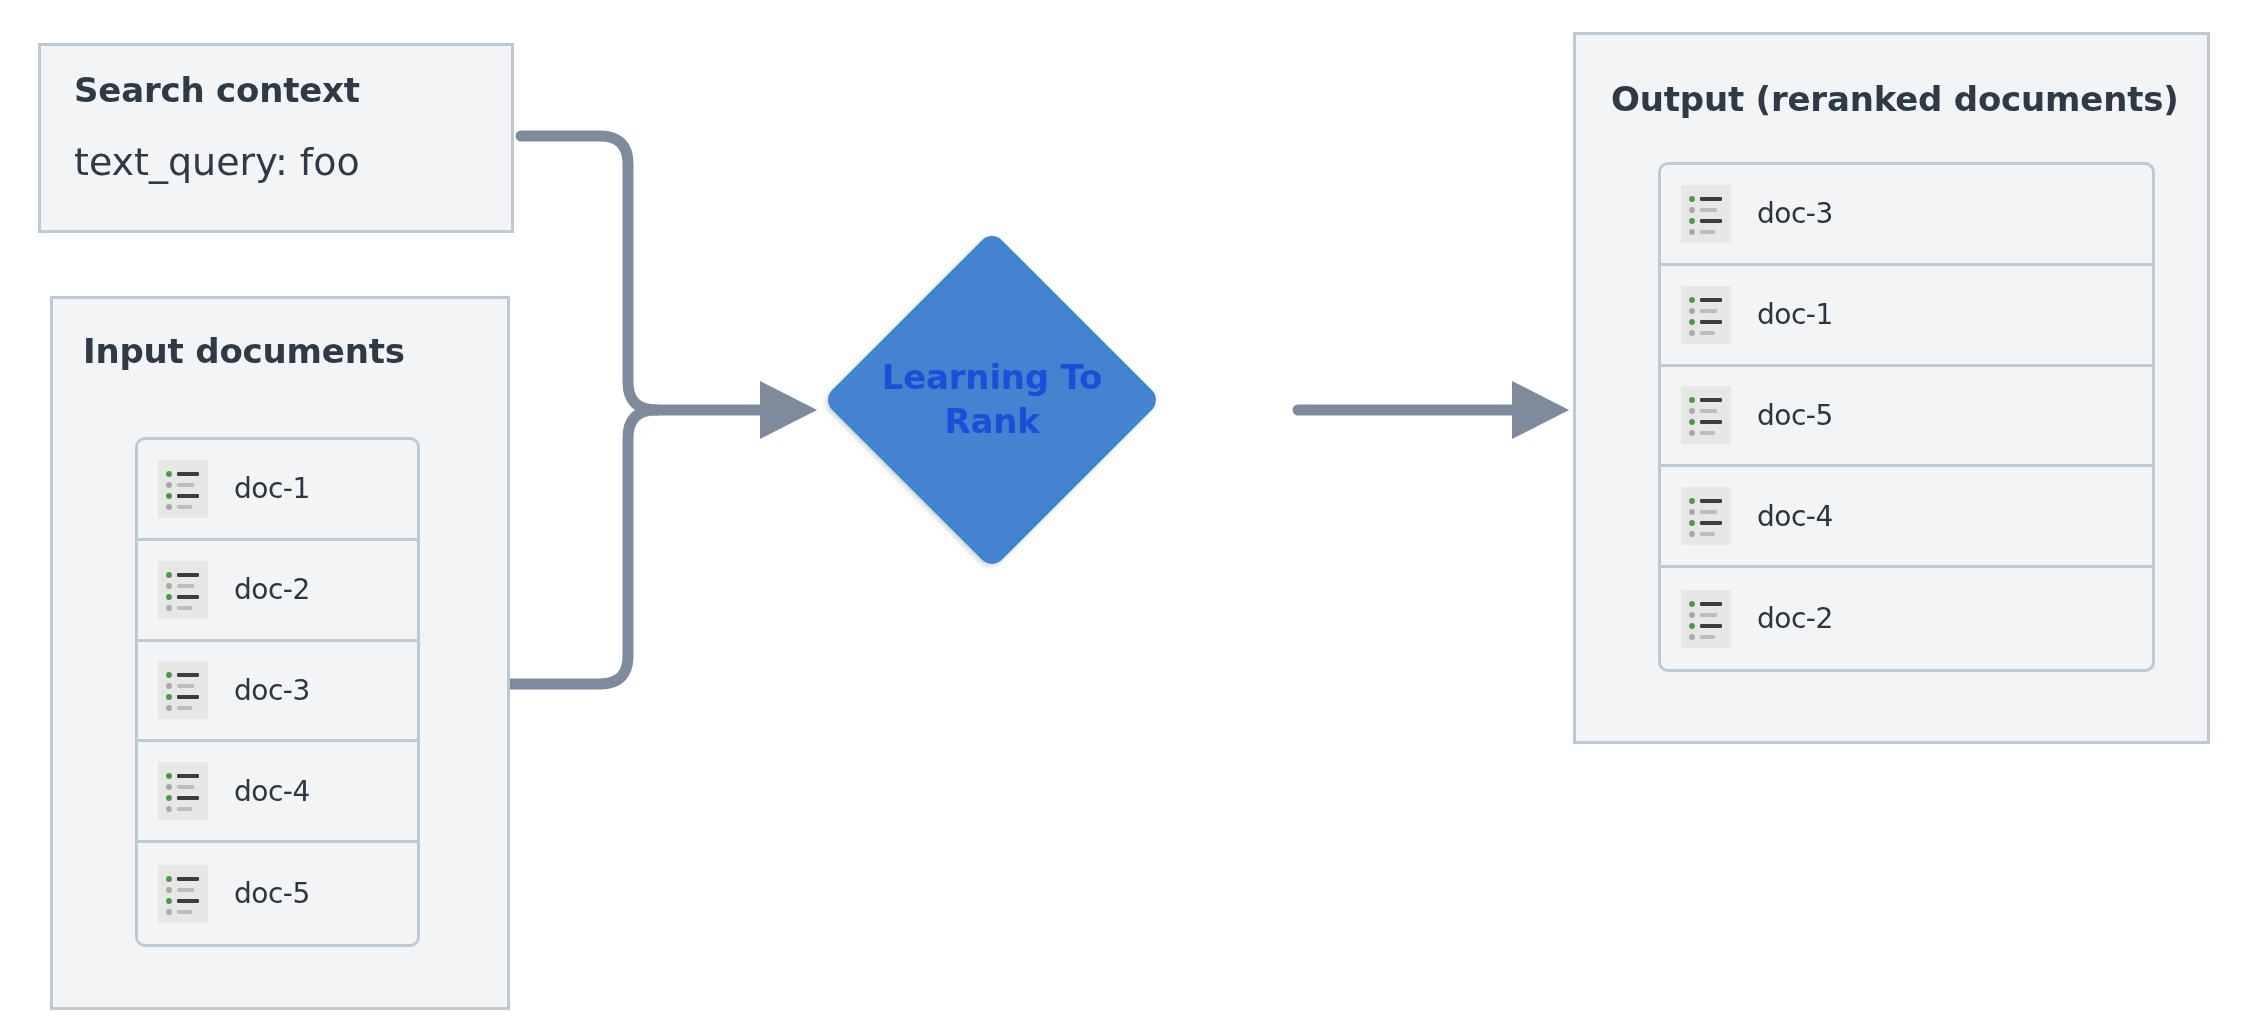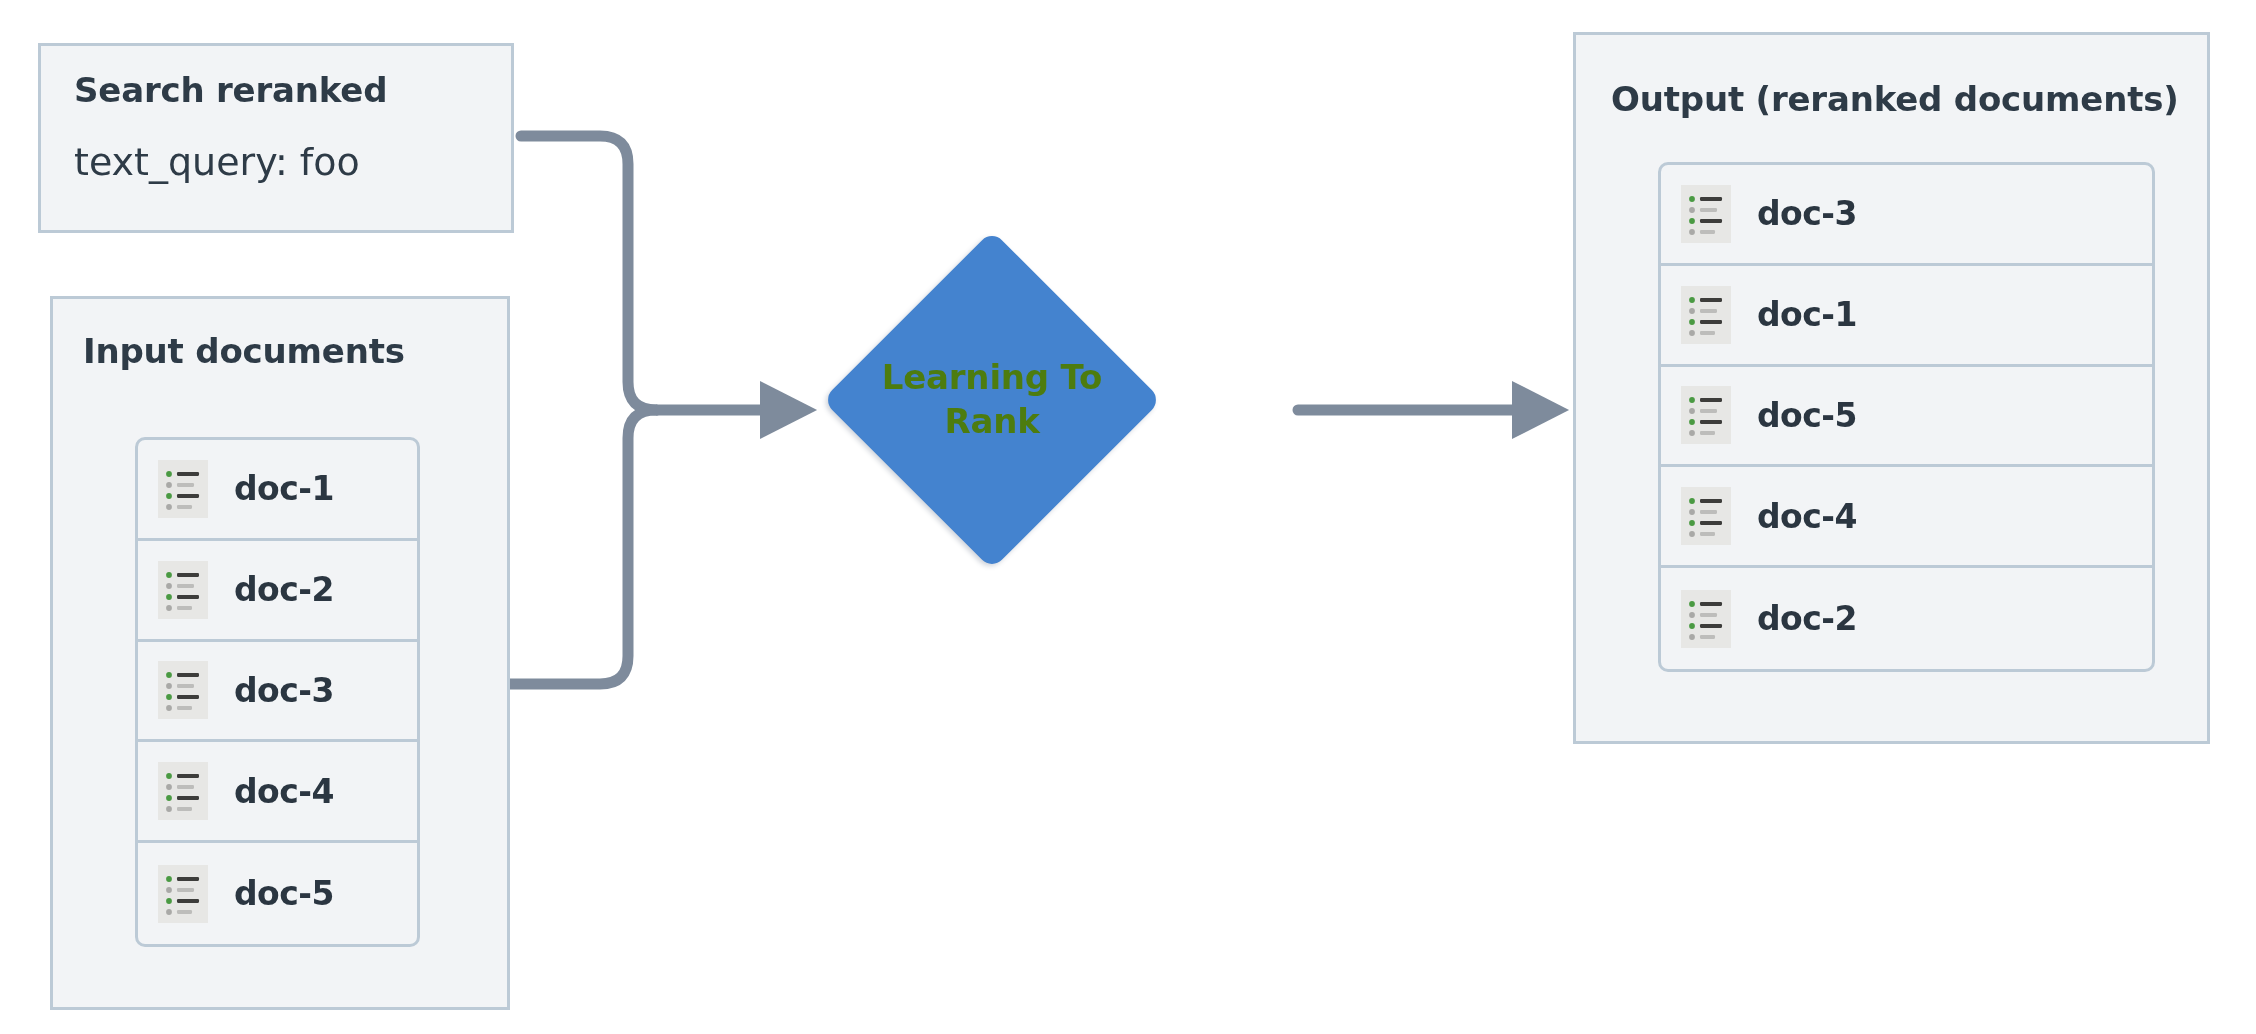--- a/index.html
+++ b/index.html
@@ -121,22 +121,22 @@
 
   .doc-icon {
     width: 50px;
     height: 58px;
     background: #e7e7e5;
     flex: 0 0 auto;
     display: block;
   }
 
   .doc-label {
-    font-size: 33px;
-    font-weight: bold;
+    font-size: 28px;
+    font-weight: normal;
     color: #2b3641;
     margin-left: 26px;
     letter-spacing: -0.5px;
     white-space: nowrap;
   }
 
   
   #ltr-node {
     position: absolute;
     left: 822px;
@@ -157,21 +157,21 @@
     transform: rotate(45deg);
     box-shadow: 0 3px 5px rgba(40,60,90,0.22);
   }
   #ltr-node .diamond-label {
     position: absolute;
     inset: 0;
     display: flex;
     align-items: center;
     justify-content: center;
     text-align: center;
-    color: #4d7c0f;
+    color: #1d4ed8;
     font-size: 34px;
     font-weight: bold;
     line-height: 1.28;
     letter-spacing: -0.2px;
     width: 260px;
     left: 50%;
     margin-left: -130px;
   }
 
   
@@ -199,21 +199,21 @@
     <path d="M 521,136 L 600,136 Q 628,136 628,164 L 628,382 Q 628,410 656,410" fill="none" stroke="#7e8b9c" stroke-width="11" stroke-linecap="round" stroke-linejoin="round"></path>
 
     <path d="M 510,684 L 600,684 Q 628,684 628,656 L 628,438 Q 628,410 656,410" fill="none" stroke="#7e8b9c" stroke-width="11" stroke-linecap="round" stroke-linejoin="round"></path>
 
     <path d="M 656,410 L 772,410" fill="none" stroke="#7e8b9c" stroke-width="11" stroke-linecap="butt" marker-end="url(#arrow)"></path>
 
     <path d="M 1298,410 L 1524,410" fill="none" stroke="#7e8b9c" stroke-width="11" stroke-linecap="round" marker-end="url(#arrow)"></path>
   </svg>
 
   <div class="panel" id="search-context-panel">
-    <div class="panel-title">Search reranked</div>
+    <div class="panel-title">Search context</div>
     <div class="kv">text_query: foo</div>
   </div>
 
   <div class="panel" id="input-documents-panel">
     <div class="panel-title">Input documents</div>
 
     <div class="doc-list" id="input-doc-list">
 
     <div class="doc-item">
           <svg viewBox="0 0 50 58" class="doc-icon">

